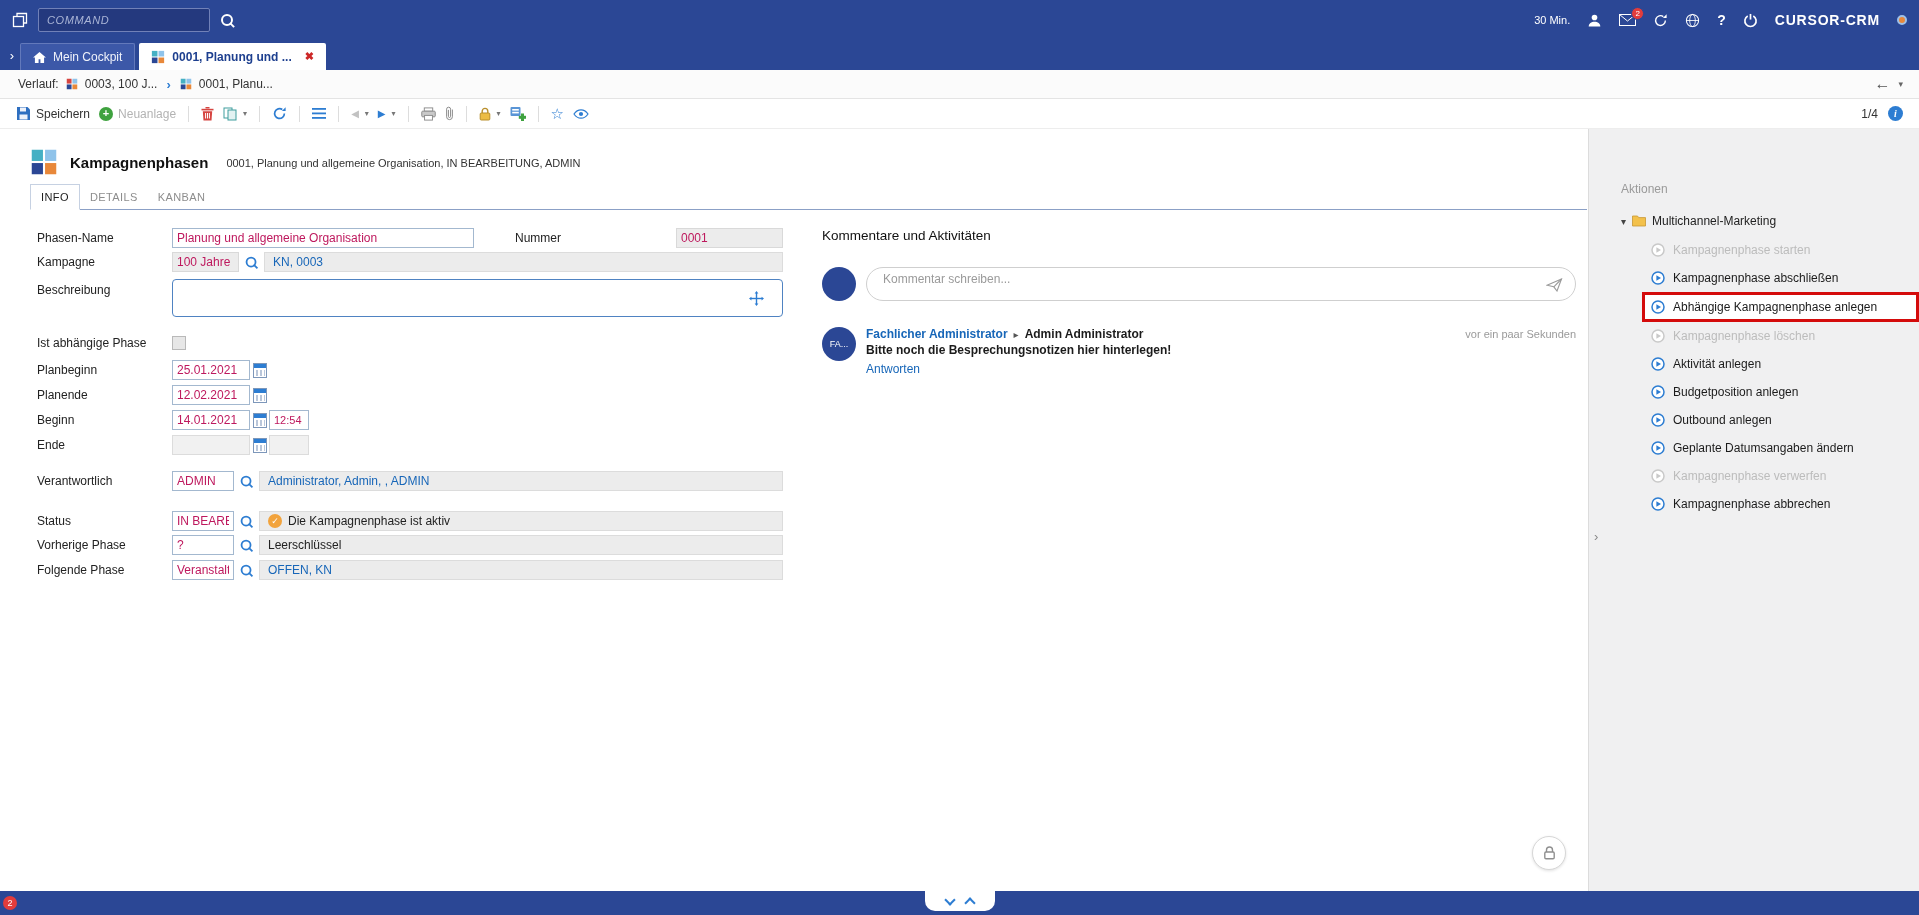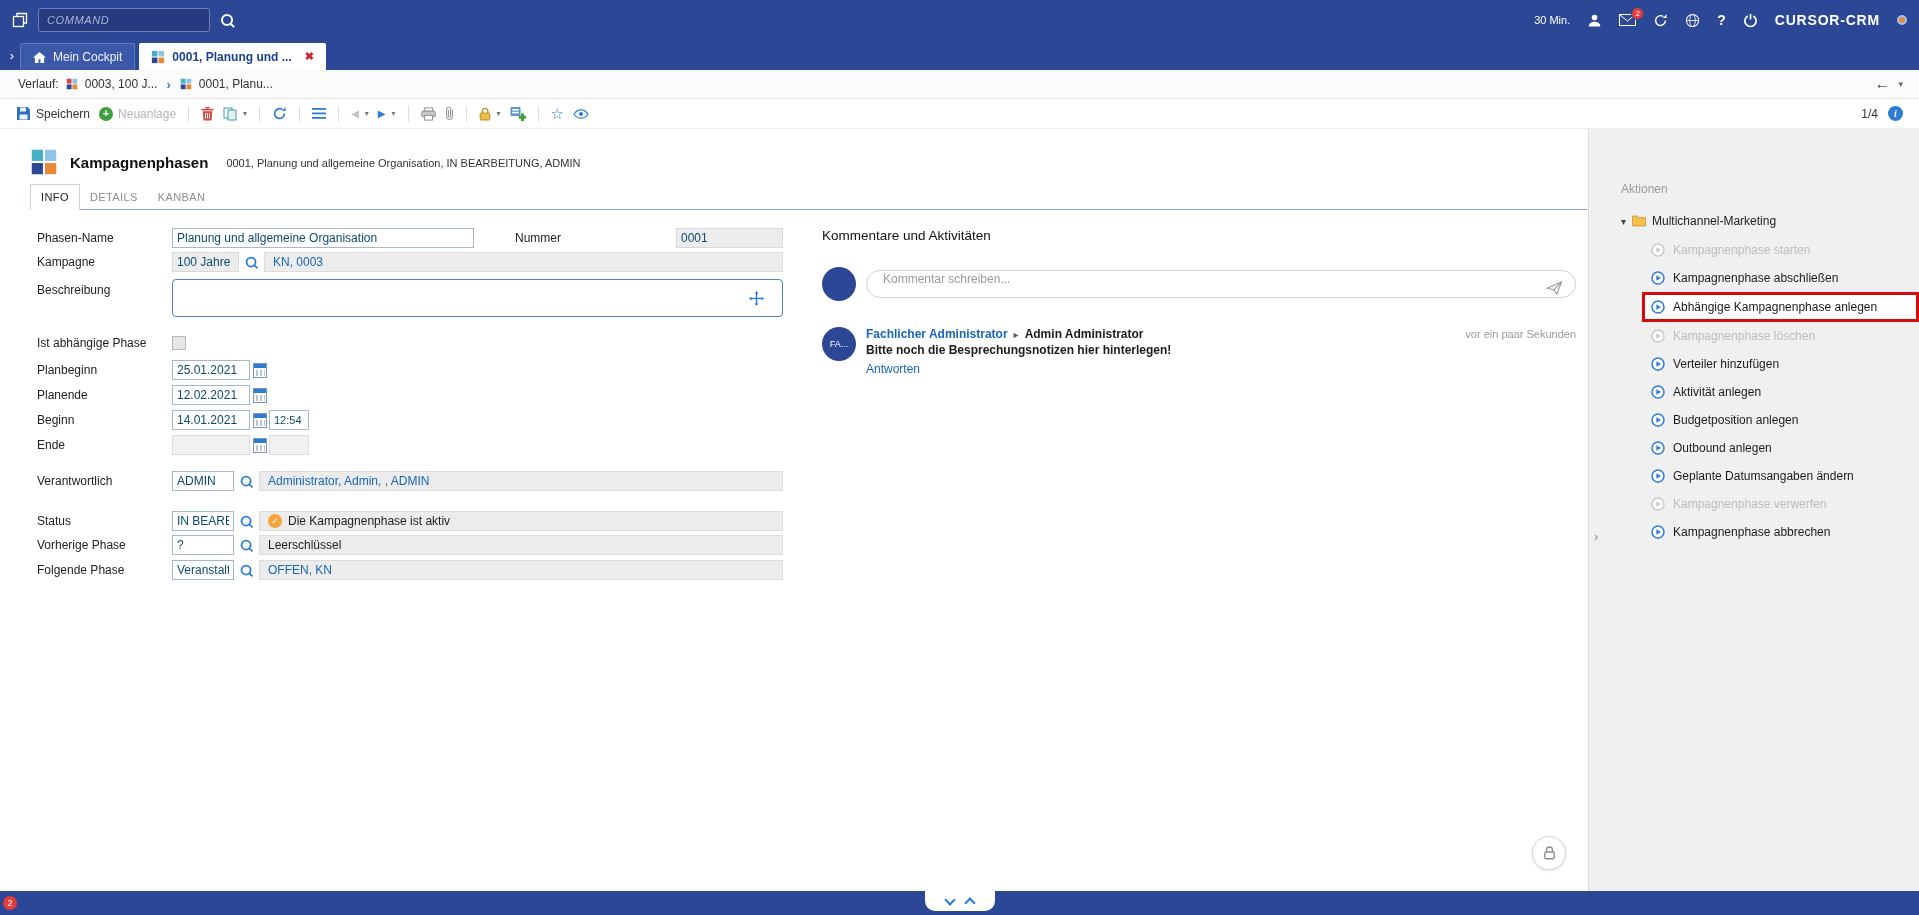--- a/index.html
+++ b/index.html
@@ -61,21 +61,21 @@
 .ph-sub{font-size:11px;color:#333;margin-left:6px;margin-top:2px}
 .tabstrip{display:flex;align-items:flex-end;margin-left:30px;border-bottom:1px solid #8ba0c6;height:27px;width:1557px}
 .tstab{padding:6px 10px;font-size:11px;color:#8d8d8d;letter-spacing:.4px;cursor:pointer}
 .tstab.active{background:#fff;border:1px solid #c6d1e2;border-bottom:1px solid #fff;margin-bottom:-1px;color:#1c1c1c}
 .body-region{display:flex;padding-top:18px}
 
 
 .form-col{width:800px;padding-left:37px;flex:none}
 .frow{display:flex;align-items:center;margin-bottom:5px;min-height:20px}
 .flabel{width:135px;flex:none;font-size:12px;color:#222}
-.finput{height:20px;border:1px solid #a3b8cf;background:#fff;font:12px "Liberation Sans",sans-serif;color:#0c4a6e;padding:0 4px;outline:none}
+.finput{height:20px;border:1px solid #a3b8cf;background:#fff;font:12px "Liberation Sans",sans-serif;color:#be185d;padding:0 4px;outline:none}
 .finput.ro{background:#ececec;border-color:#d9d9d9}
 .finput.dis{background:#f1f1f1;border-color:#dcdcdc}
 .w-name{width:302px}
 .nummer-label{width:110px;margin-left:41px}
 .w-nummer{width:107px;margin-left:51px}
 .w-small{width:62px;flex:none}
 .w-ksmall{width:67px;flex:none}
 .w-date{width:78px}
 .w-time{width:40px;margin-left:2px;font-size:11px}
 .lookup{display:flex;align-items:center;width:611px}
@@ -90,21 +90,21 @@
 .cal::after{content:"";position:absolute;left:2px;top:6px;width:9px;height:6px;background:repeating-linear-gradient(to right,#b9c6da 0 2px,transparent 2px 4px)}
 .statusdot{width:14px;height:14px;border-radius:50%;background:#f2a33c;color:#fff;font-size:9px;display:flex;align-items:center;justify-content:center;flex:none}
 .resttext{color:#222}
 
 
 .comments{flex:1;padding:0 12px 0 22px}
 .c-title{font-size:13.5px;font-weight:normal;color:#111;margin-bottom:24px}
 .c-input-row{display:flex;align-items:center;gap:10px}
 .avatar{width:34px;height:34px;border-radius:50%;background:#2b4795;flex:none;display:flex;align-items:center;justify-content:center;color:#fff;font-size:9px}
 .c-inputwrap{position:relative;flex:1}
-.c-input{width:100%;height:28px;border:1px solid #cfcfcf;border-radius:18px;padding:0 42px 11px 16px;font:12px "Liberation Sans",sans-serif;color:#333;outline:none;background:#fff}
+.c-input{width:100%;height:34px;border:1px solid #cfcfcf;border-radius:18px;padding:0 42px 11px 16px;font:12px "Liberation Sans",sans-serif;color:#333;outline:none;background:#fff}
 .c-input::placeholder{color:#9a9a9a}
 .send{position:absolute;right:13px;top:11px;cursor:pointer}
 .c-item{display:flex;gap:10px;margin-top:26px}
 .c-body{flex:1}
 .c-head{display:flex;align-items:baseline;gap:6px;font-size:12px}
 .c-author{font-weight:bold}
 .c-arrow{color:#555;font-size:10px}
 .c-recipient{color:#1b1b1b;font-weight:bold}
 .c-time{margin-left:auto;color:#9a9a9a;font-size:11px}
 .c-text{margin-top:2px;font-weight:bold;color:#1b1b1b}
@@ -561,27 +561,20 @@
             <circle cx="7" cy="7" r="6" fill="#fff" stroke="currentColor" stroke-width="1.5"></circle>
             <path d="M5.4 4.2 10 7 5.4 9.8z" fill="currentColor"></path>
           </svg>
         <span>Kampagnenphase löschen</span>
       </div>
       <div class="a-item">
         <svg class="play" width="14" height="14" viewBox="0 0 14 14">
             <circle cx="7" cy="7" r="6" fill="#fff" stroke="currentColor" stroke-width="1.5"></circle>
             <path d="M5.4 4.2 10 7 5.4 9.8z" fill="currentColor"></path>
           </svg>
-        <span>Verteiler hinzufügen</span>
-      </div>
-      <div class="a-item">
-        <svg class="play" width="14" height="14" viewBox="0 0 14 14">
-            <circle cx="7" cy="7" r="6" fill="#fff" stroke="currentColor" stroke-width="1.5"></circle>
-            <path d="M5.4 4.2 10 7 5.4 9.8z" fill="currentColor"></path>
-          </svg>
         <span>Aktivität anlegen</span>
       </div>
       <div class="a-item">
         <svg class="play" width="14" height="14" viewBox="0 0 14 14">
             <circle cx="7" cy="7" r="6" fill="#fff" stroke="currentColor" stroke-width="1.5"></circle>
             <path d="M5.4 4.2 10 7 5.4 9.8z" fill="currentColor"></path>
           </svg>
         <span>Budgetposition anlegen</span>
       </div>
       <div class="a-item">

